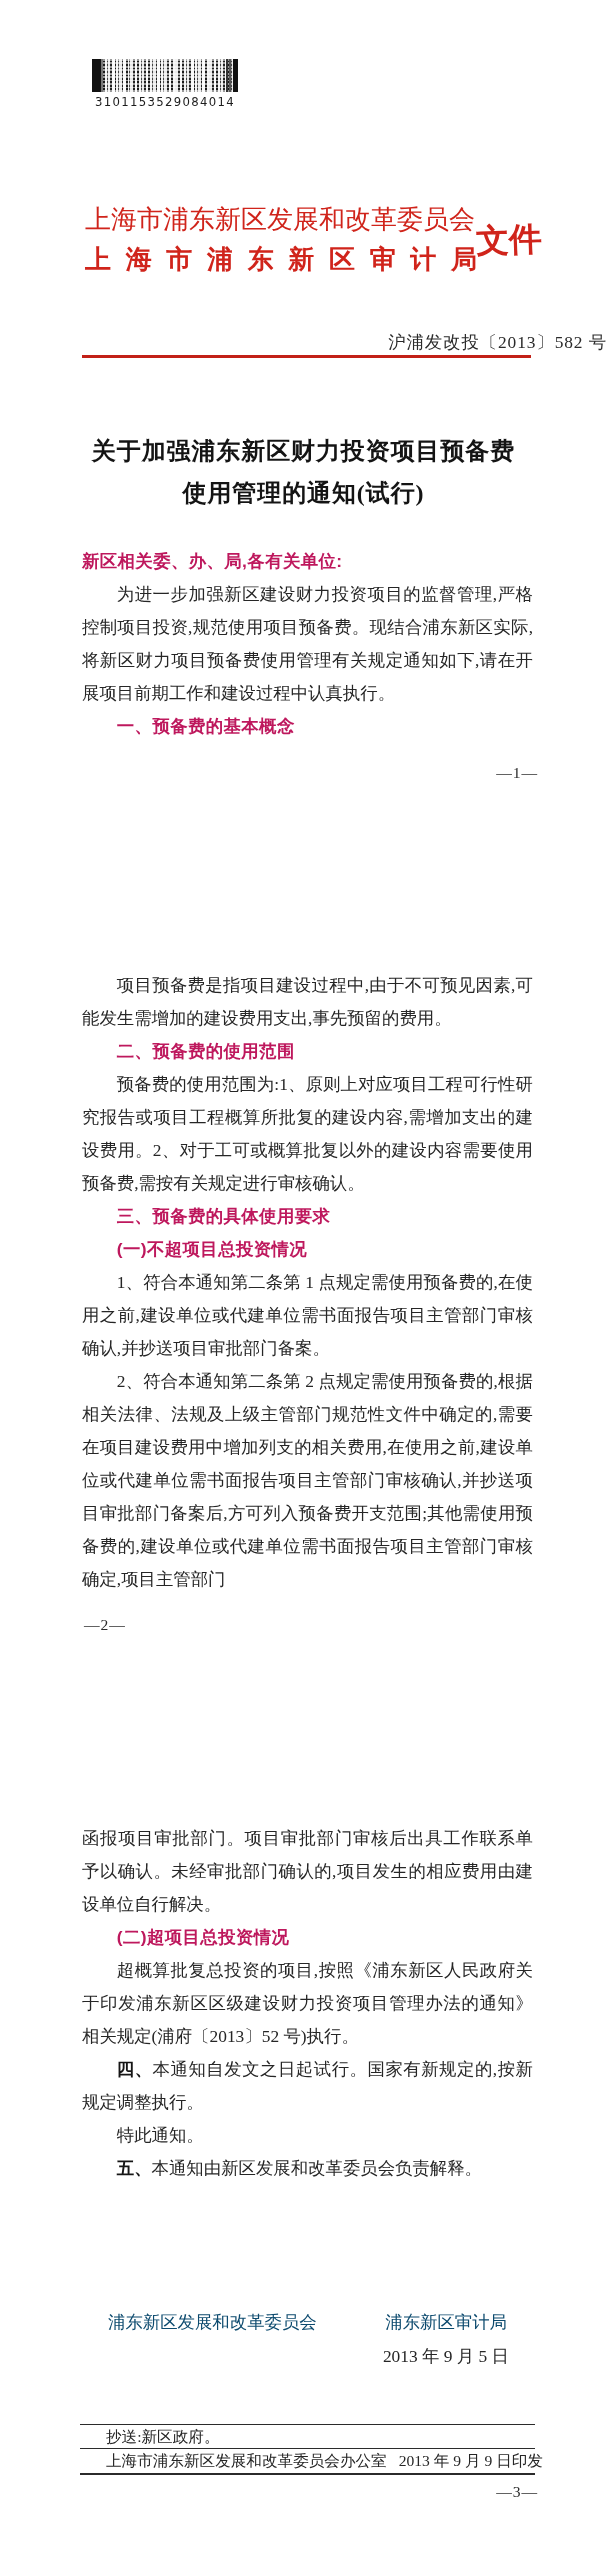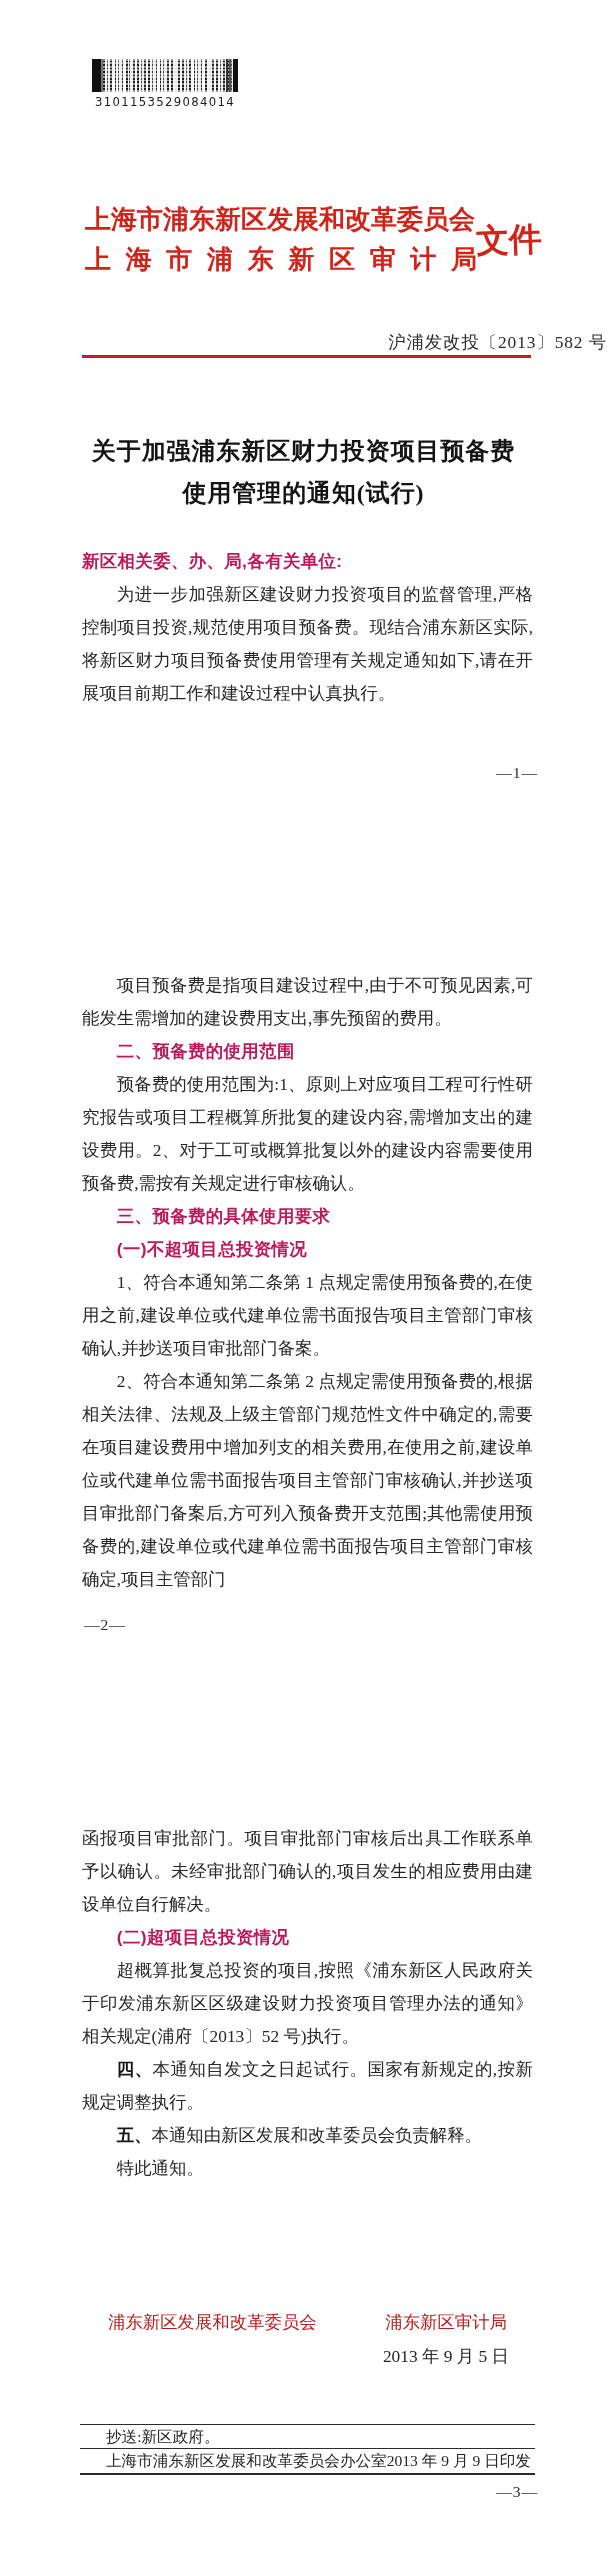--- a/index.html
+++ b/index.html
@@ -22,21 +22,21 @@
       repeating-linear-gradient(0deg,rgba(255,255,255,.55) 0 1.7px,rgba(0,0,0,0) 1.7px 3.5px),
       repeating-linear-gradient(90deg,#1a1a1a 0 1.7px,#f2f2f2 1.7px 3.5px,#444 3.5px 4.3px,#e8e8e8 4.3px 7px,#222 7px 8.7px,#fafafa 8.7px 11.3px);
   }
   .barcode-num{
     margin-top:2.6px;font-family:"DejaVu Sans",sans-serif;
     font-size:11.7px;color:#1d1d1d;letter-spacing:1.3px;white-space:nowrap;
   }
   
   .letterhead{position:absolute;left:85px;top:200px;width:392px;color:#d0241b;}
   .org1{
-    font-size:26px;font-weight:bold;line-height:40px;white-space:nowrap;
+    font-size:26px;font-weight:normal;line-height:40px;white-space:nowrap;
     font-family:"Liberation Serif","DejaVu Serif",serif;
   }
   .org2{
     font-size:26px;font-weight:bold;line-height:40px;
     text-align:justify;text-align-last:justify;width:392px;
     font-family:"Liberation Serif","DejaVu Serif",serif;
   }
   .doc-type{
     position:absolute;left:476px;top:218px;color:#d0241b;
     font-size:33px;font-weight:bold;transform:rotate(-2deg);
@@ -65,40 +65,40 @@
     font-weight:bold;color:#161616;
   }
   .pagenum{position:absolute;font-size:15.6px;color:#2a2a2a;letter-spacing:0.9px;}
   .pn1{top:764px;right:69px;}
   .pn2{top:1616px;left:84px;}
   .pn3{top:2483px;right:69px;}
   
   .signatures{
     position:absolute;top:2310px;left:82px;width:451px;
     display:flex;justify-content:space-between;box-sizing:border-box;
-    padding:0 26px;font-size:17.4px;color:#b91c1c;white-space:nowrap;
+    padding:0 26px;font-size:17.4px;color:#0c4a6e;white-space:nowrap;
   }
   .sig-date{
     position:absolute;top:2344px;left:82px;width:451px;box-sizing:border-box;
     padding-right:24px;text-align:right;font-size:17.4px;color:#262626;white-space:nowrap;
   }
   
   .footer-box{
     position:absolute;top:2424px;left:80px;width:455px;
     border-top:1.7px solid #2b2b2b;box-sizing:border-box;
   }
   .footer-row1{
     height:23.4px;line-height:23.4px;padding-left:26px;font-size:15.6px;color:#262626;
     border-bottom:1.3px solid #2b2b2b;white-space:nowrap;
   }
   .footer-row2{
     height:24px;line-height:24px;padding-left:26px;font-size:15.6px;color:#262626;
     border-bottom:2.2px solid #2b2b2b;white-space:nowrap;
   }
-  .footer-row2 .issue-date{}
+  .footer-row2 .issue-date{margin-left:12px;}
 </style>
 </head>
 <body>
 
 <div class="doc">
 
   <div class="barcode-wrap">
     <div class="barcode-bars"></div>
     <div class="barcode-num">3101153529084014</div>
   </div>
@@ -113,41 +113,42 @@
   <div class="red-rule"></div>
 
   <div class="title">
     <div>关于加强浦东新区财力投资项目预备费</div>
     <div>使用管理的通知(试行)</div>
   </div>
 
   <div class="page p1">
     <p class="salutation">新区相关委、办、局,各有关单位:</p>
     <p class="indent">为进一步加强新区建设财力投资项目的监督管理,严格控制项目投资,规范使用项目预备费。现结合浦东新区实际,将新区财力项目预备费使用管理有关规定通知如下,请在开展项目前期工作和建设过程中认真执行。</p>
+    <p class="heading">一、预备费的基本概念</p>
   </div>
   <div class="pagenum pn1">—1—</div>
 
   <div class="page p2">
     <p class="indent">项目预备费是指项目建设过程中,由于不可预见因素,可能发生需增加的建设费用支出,事先预留的费用。</p>
     <p class="heading">二、预备费的使用范围</p>
     <p class="indent">预备费的使用范围为:1、原则上对应项目工程可行性研究报告或项目工程概算所批复的建设内容,需增加支出的建设费用。2、对于工可或概算批复以外的建设内容需要使用预备费,需按有关规定进行审核确认。</p>
     <p class="heading">三、预备费的具体使用要求</p>
     <p class="heading">(一)不超项目总投资情况</p>
     <p class="indent">1、符合本通知第二条第 1 点规定需使用预备费的,在使用之前,建设单位或代建单位需书面报告项目主管部门审核确认,并抄送项目审批部门备案。</p>
     <p class="indent">2、符合本通知第二条第 2 点规定需使用预备费的,根据相关法律、法规及上级主管部门规范性文件中确定的,需要在项目建设费用中增加列支的相关费用,在使用之前,建设单位或代建单位需书面报告项目主管部门审核确认,并抄送项目审批部门备案后,方可列入预备费开支范围;其他需使用预备费的,建设单位或代建单位需书面报告项目主管部门审核确定,项目主管部门</p>
   </div>
   <div class="pagenum pn2">—2—</div>
 
   <div class="page p3">
     <p>函报项目审批部门。项目审批部门审核后出具工作联系单予以确认。未经审批部门确认的,项目发生的相应费用由建设单位自行解决。</p>
     <p class="heading">(二)超项目总投资情况</p>
     <p class="indent">超概算批复总投资的项目,按照《浦东新区人民政府关于印发浦东新区区级建设财力投资项目管理办法的通知》相关规定(浦府〔2013〕52 号)执行。</p>
     <p class="indent"><span class="bold-prefix">四、</span><span>本通知自发文之日起试行。国家有新规定的,按新规定调整执行。</span></p>
+    <p class="indent">特此通知。</p>
     <p class="indent"><span class="bold-prefix">五、</span><span>本通知由新区发展和改革委员会负责解释。</span></p>
-    <p class="indent">特此通知。</p>
   </div>
 
   <div class="signatures">
     <span>浦东新区发展和改革委员会</span>
     <span>浦东新区审计局</span>
   </div>
   <div class="sig-date">2013 年 9 月 5 日</div>
 
   <div class="footer-box">
     <div class="footer-row1">抄送:新区政府。</div>

